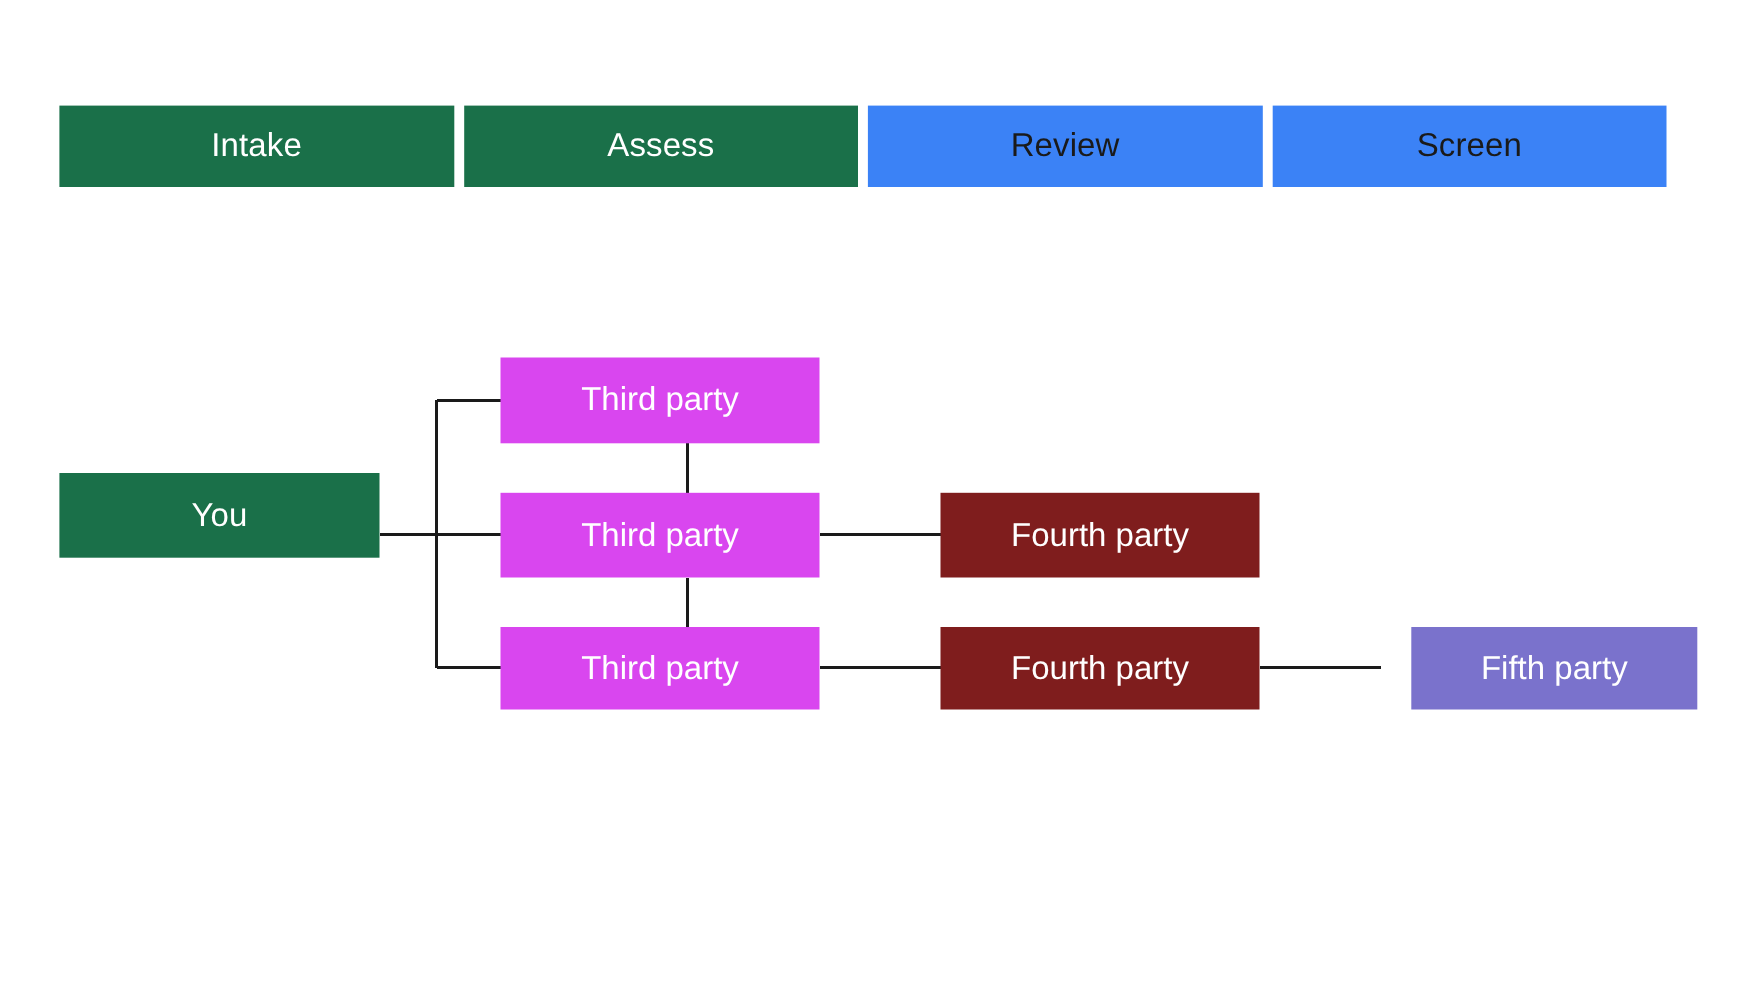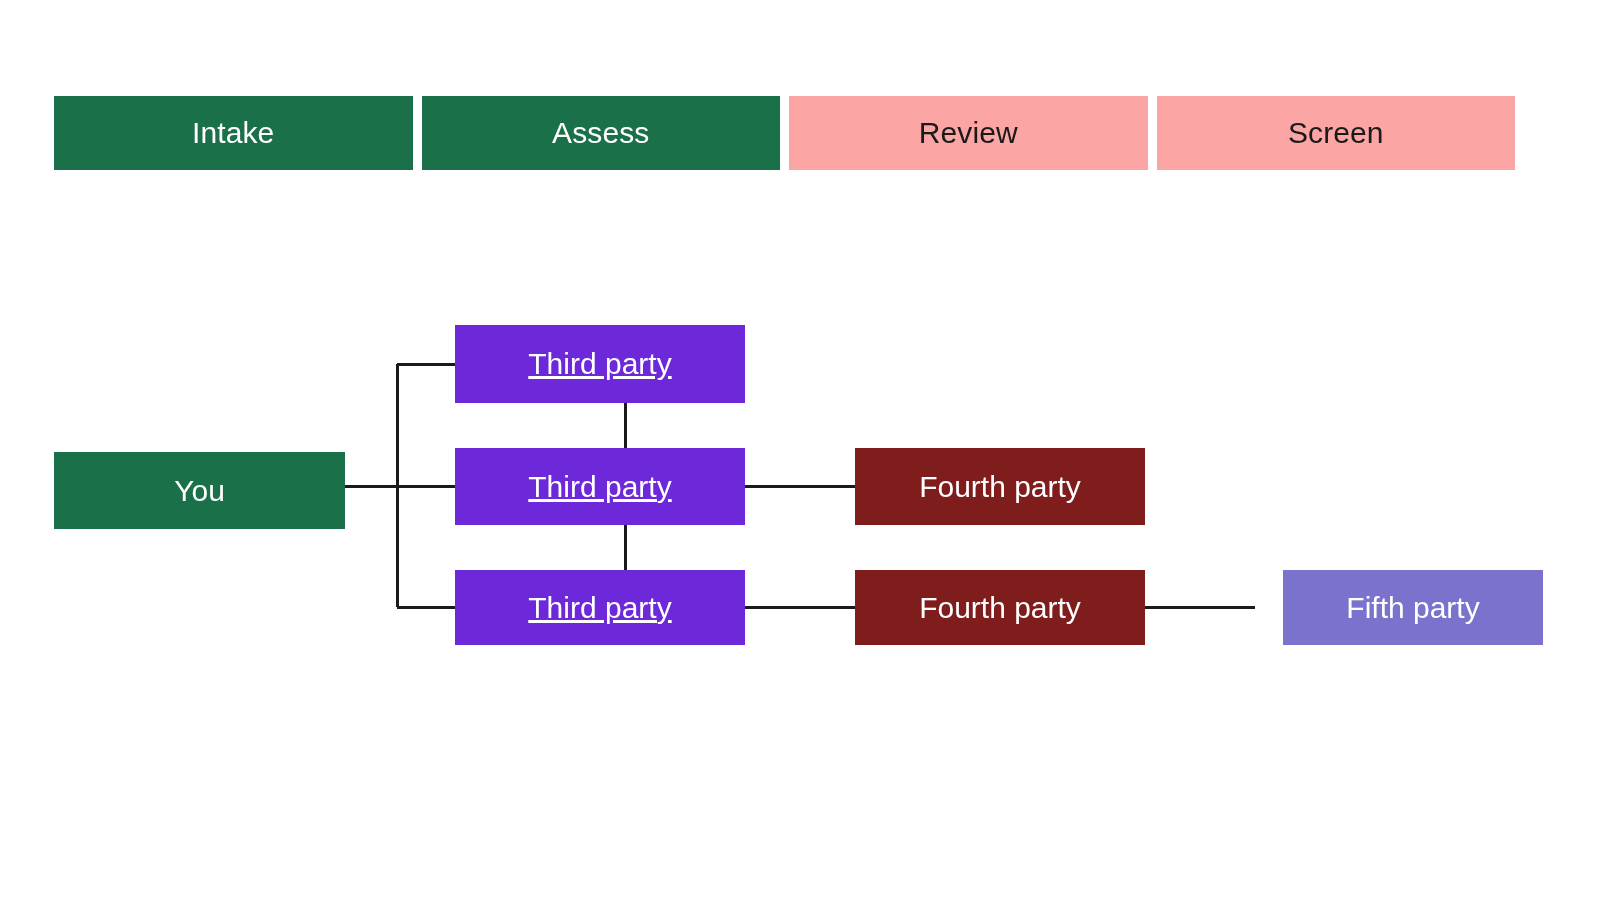--- a/index.html
+++ b/index.html
@@ -40,21 +40,21 @@
     line-height: 1;
     letter-spacing: 0.1px;
     box-sizing: border-box;
     user-select: none;
   }
   .stage.is-active {
     background: #1a7049;
     color: #ffffff;
   }
   .stage.is-inactive {
-    background: #fca5a5;
+    background: #3b82f6;
     color: #1a1a1a;
   }
 
   
   .graph {
     position: absolute;
     left: 0;
     top: 0;
     width: 1600px;
     height: 900px;
@@ -71,21 +71,21 @@
     display: flex;
     align-items: center;
     justify-content: center;
     box-sizing: border-box;
     font-size: 30px;
     line-height: 1;
     color: #ffffff;
     user-select: none;
   }
   .node-you      { background: #1a7049; }
-  .node-third    { background: #6d28d9; text-decoration: underline; }
+  .node-third    { background: #d946ef; }
   .node-fourth   { background: #7f1d1d; }
   .node-fifth    { background: #7a72cc; }
 </style>
 </head>
 <body>
 
 <div id="canvas">
 
   <div class="stage-strip">
     <div class="stage is-active">Intake</div>
@@ -114,21 +114,21 @@
         <line x1="625" y1="525" x2="625" y2="570"></line>
 
         <line x1="745" y1="486" x2="855" y2="486"></line>
 
         <line x1="745" y1="607" x2="855" y2="607"></line>
 
         <line x1="1145" y1="607" x2="1255" y2="607"></line>
       </g>
     </svg>
 
-    <div class="node node-you" style="left:54px; top:452px; width:291px; height:77px;">You</div>
+    <div class="node node-you" style="left:54px; top:430px; width:291px; height:77px;">You</div>
 
     <div class="node node-third" style="left:455px; top:325px; width:290px; height:78px;">Third party</div>
 
     <div class="node node-third" style="left:455px; top:448px; width:290px; height:77px;">Third party</div>
 
     <div class="node node-third" style="left:455px; top:570px; width:290px; height:75px;">Third party</div>
 
     <div class="node node-fourth" style="left:855px; top:448px; width:290px; height:77px;">Fourth party</div>
 
     <div class="node node-fourth" style="left:855px; top:570px; width:290px; height:75px;">Fourth party</div>

